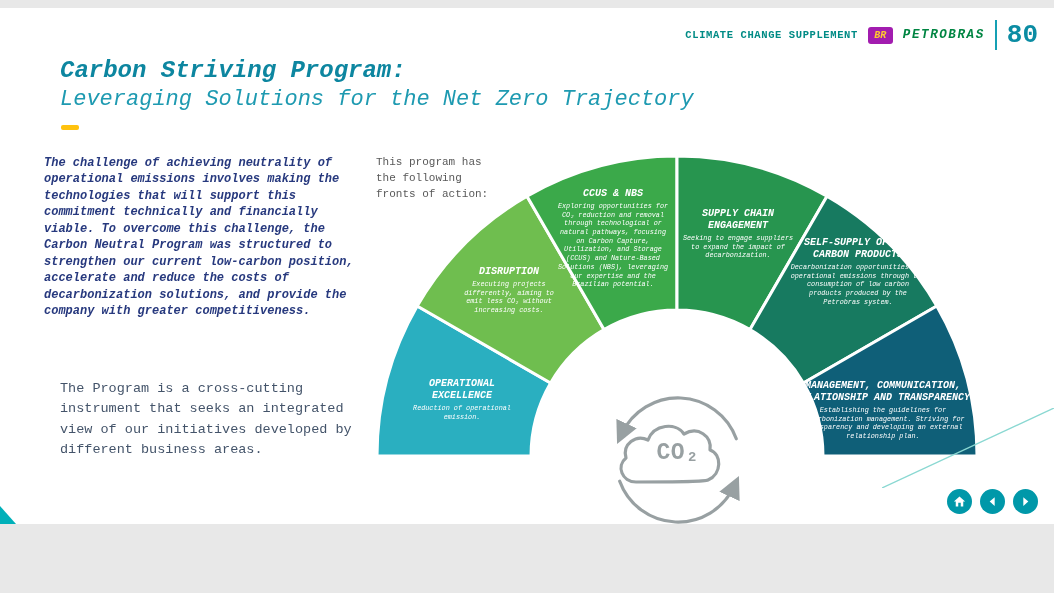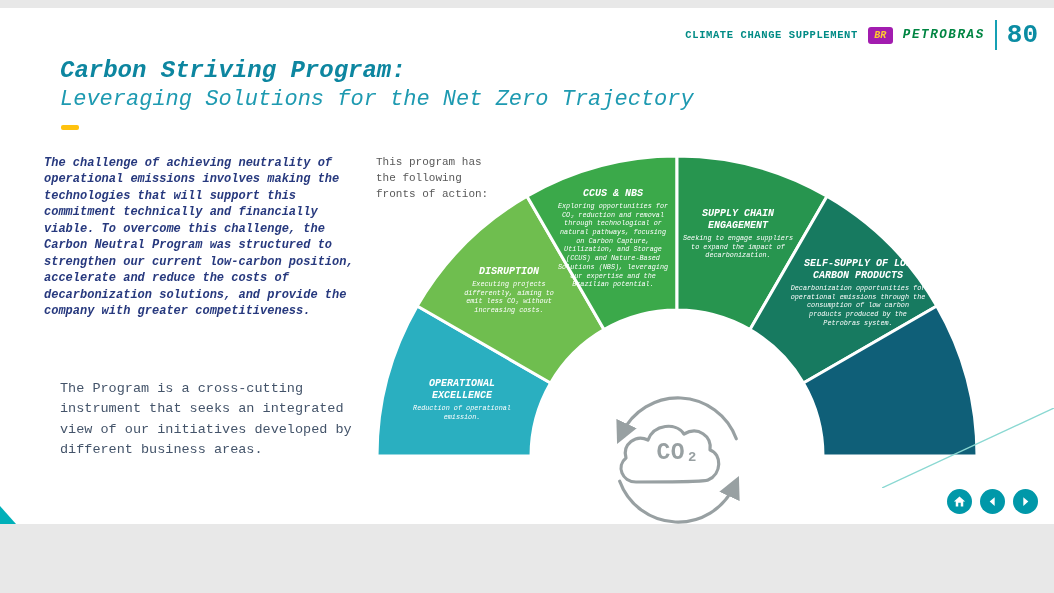--- a/index.html
+++ b/index.html
@@ -44,21 +44,21 @@
   
   .fan { position:absolute; left:370px; top:146px; width:612px; height:312px; }
   .fan svg.fan-svg { position:absolute; left:0; top:0; }
   .seg-label { position:absolute; color:#ffffff; text-align:center; font-style:italic; }
   .seg-title { font-weight:bold; font-size:10px; line-height:1.2; text-transform:uppercase; }
   .seg-desc  { font-size:6.8px; line-height:1.28; margin-top:2px; }
   .seg1 { left:30px;  top:224px; width:124px; }
   .seg2 { left:84px;  top:112px; width:110px; }
   .seg3 { left:187px; top:34px;  width:112px; }
   .seg4 { left:308px; top:54px;  width:120px; }
-  .seg5 { left:420px; top:104px;  width:136px; }
+  .seg5 { left:420px; top:83px;  width:136px; }
   .seg6 { left:424px; top:226px; width:178px; }
 
   
   .co2-icon { position:absolute; left:608px; top:382px; width:140px; height:140px; }
   .co2-text {
     position:absolute; left:608px; top:432px; width:140px; text-align:center;
     color:#98a0a2; font-weight:bold; font-size:23px; letter-spacing:0.5px;
   }
 
   
@@ -115,20 +115,24 @@
       <div class="seg-desc">Exploring opportunities for CO₂ reduction and removal through technological or natural pathways, focusing on Carbon Capture, Utilization, and Storage (CCUS) and Nature-Based Solutions (NBS), leveraging our expertise and the Brazilian potential.</div>
     </div>
     <div class="seg-label seg4">
       <div class="seg-title">SUPPLY CHAIN ENGAGEMENT</div>
       <div class="seg-desc">Seeking to engage suppliers to expand the impact of decarbonization.</div>
     </div>
     <div class="seg-label seg5">
       <div class="seg-title">SELF-SUPPLY OF LOW CARBON PRODUCTS</div>
       <div class="seg-desc">Decarbonization opportunities for operational emissions through the consumption of low carbon products produced by the Petrobras system.</div>
     </div>
+    <div class="seg-label seg6">
+      <div class="seg-title">MANAGEMENT, COMMUNICATION, RELATIONSHIP AND TRANSPARENCY</div>
+      <div class="seg-desc">Establishing the guidelines for decarbonization management. Striving for transparency and developing an external relationship plan.</div>
+    </div>
   </div>
 
   <svg class="co2-icon" width="140" height="140" viewBox="0 0 140 140">
     <defs>
       <marker id="arrowhead" markerWidth="7" markerHeight="7" refX="3.5" refY="3.5" orient="auto">
         <path d="M0,0 L7,3.5 L0,7 Z" fill="#98a0a2"></path>
       </marker>
     </defs>
     <path d="M128.3,48.8 A62,62 0 0 0 13.8,43.8" fill="none" stroke="#98a0a2" stroke-width="3.2" stroke-linecap="round" marker-end="url(#arrowhead)"></path>
     <path d="M11.7,91.2 A62,62 0 0 0 126.2,96.2" fill="none" stroke="#98a0a2" stroke-width="3.2" stroke-linecap="round" marker-end="url(#arrowhead)"></path>

